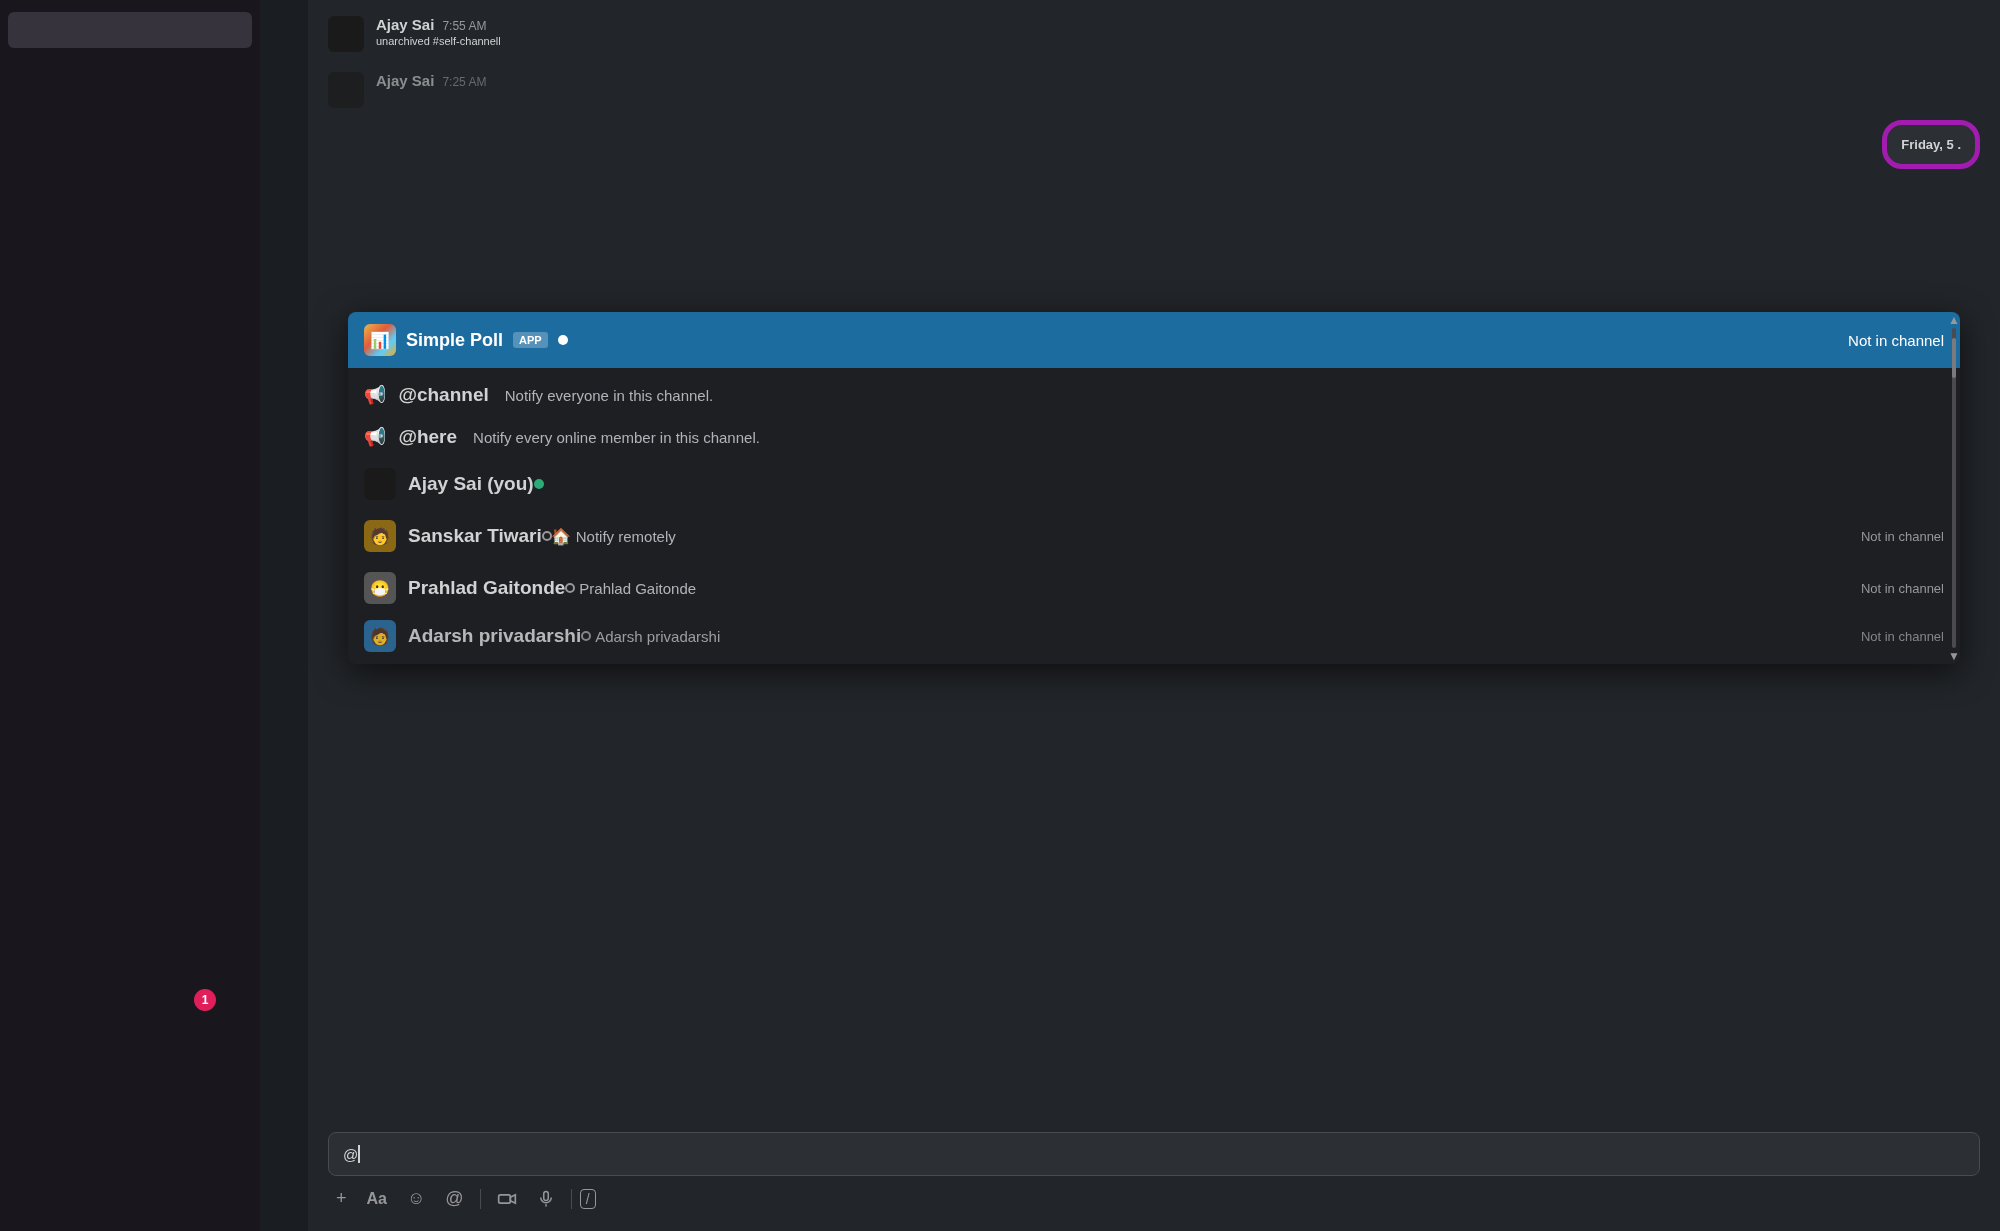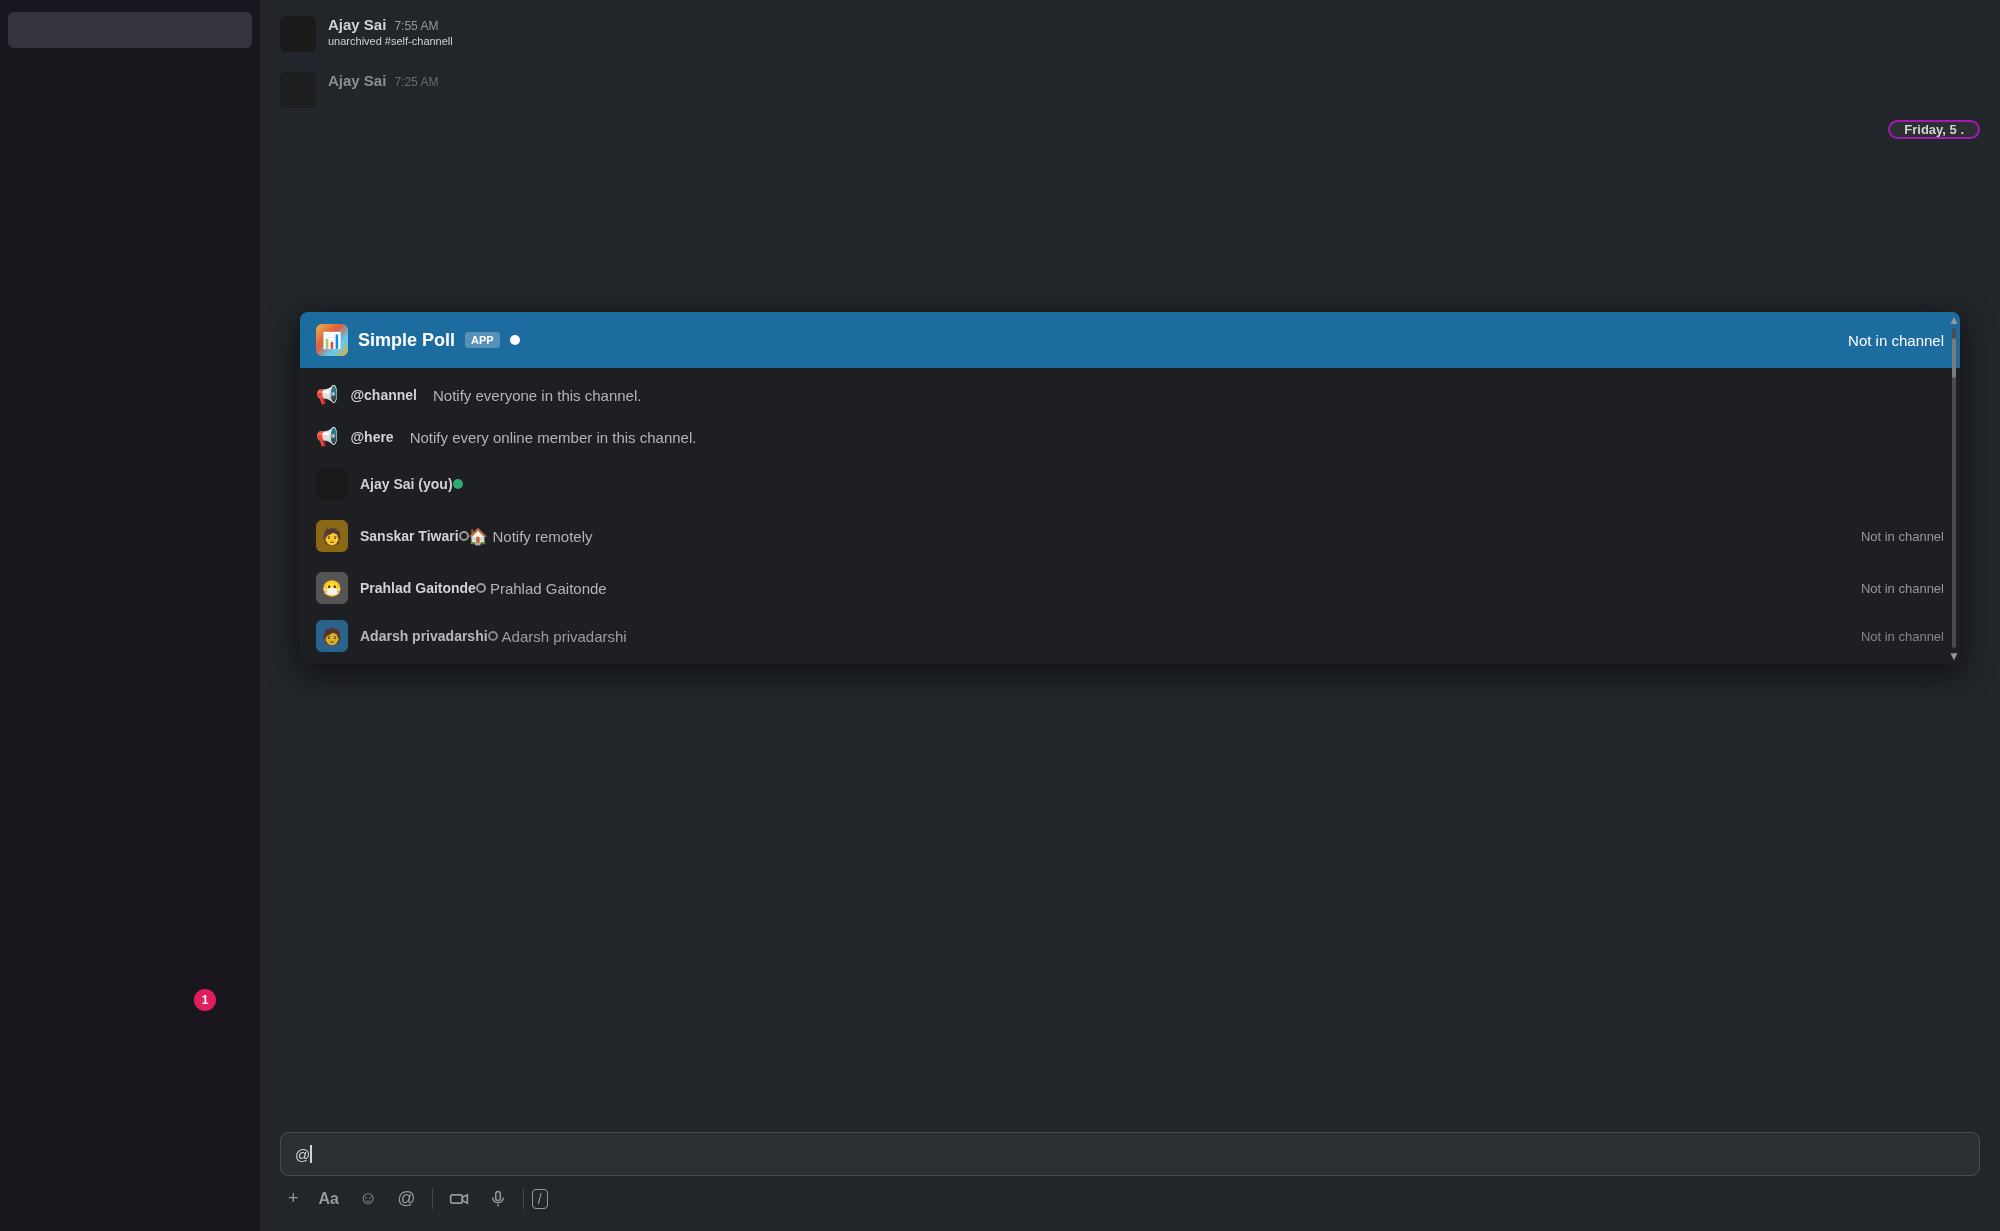--- a/index.html
+++ b/index.html
@@ -46,20 +46,21 @@
 
     
     .main {
       flex: 1;
       background: #222529;
       display: flex;
       flex-direction: column;
       position: relative;
       height: 100%;
       overflow: hidden;
+      margin-left: 48px;
     }
 
     
     .chat-area {
       flex: 1;
       padding: 16px 20px;
       overflow-y: auto;
       position: relative;
     }
 
@@ -100,23 +101,23 @@
       font-size: 11px;
       margin-top: 2px;
     }
 
     
     .date-divider {
       position: absolute;
       top: 120px;
       right: 20px;
       background: #2c2f33;
-      border: 2px solid #a21caf;
+      border: 5px solid #a21caf;
       border-radius: 20px;
-      padding: 0 14px;
+      padding: 12px 14px;
       color: #d1d2d3;
       font-size: 13px;
       font-weight: 600;
     }
 
     
     .dropdown-popup {
       position: absolute;
       top: 200px;
       left: 20px;
@@ -188,21 +189,21 @@
       gap: 12px;
     }
     .popup-item-icon {
       color: #d1d2d3;
       font-size: 18px;
       flex-shrink: 0;
     }
     .popup-item-name {
       font-weight: 700;
       color: #d1d2d3;
-      font-size: 14px;
+      font-size: 19px;
     }
     .popup-item-label {
       color: #b0b3b8;
       font-size: 15px;
       font-weight: 400;
       margin-left: 4px;
     }
     .popup-item-right {
       margin-left: auto;
       color: #97979a;

